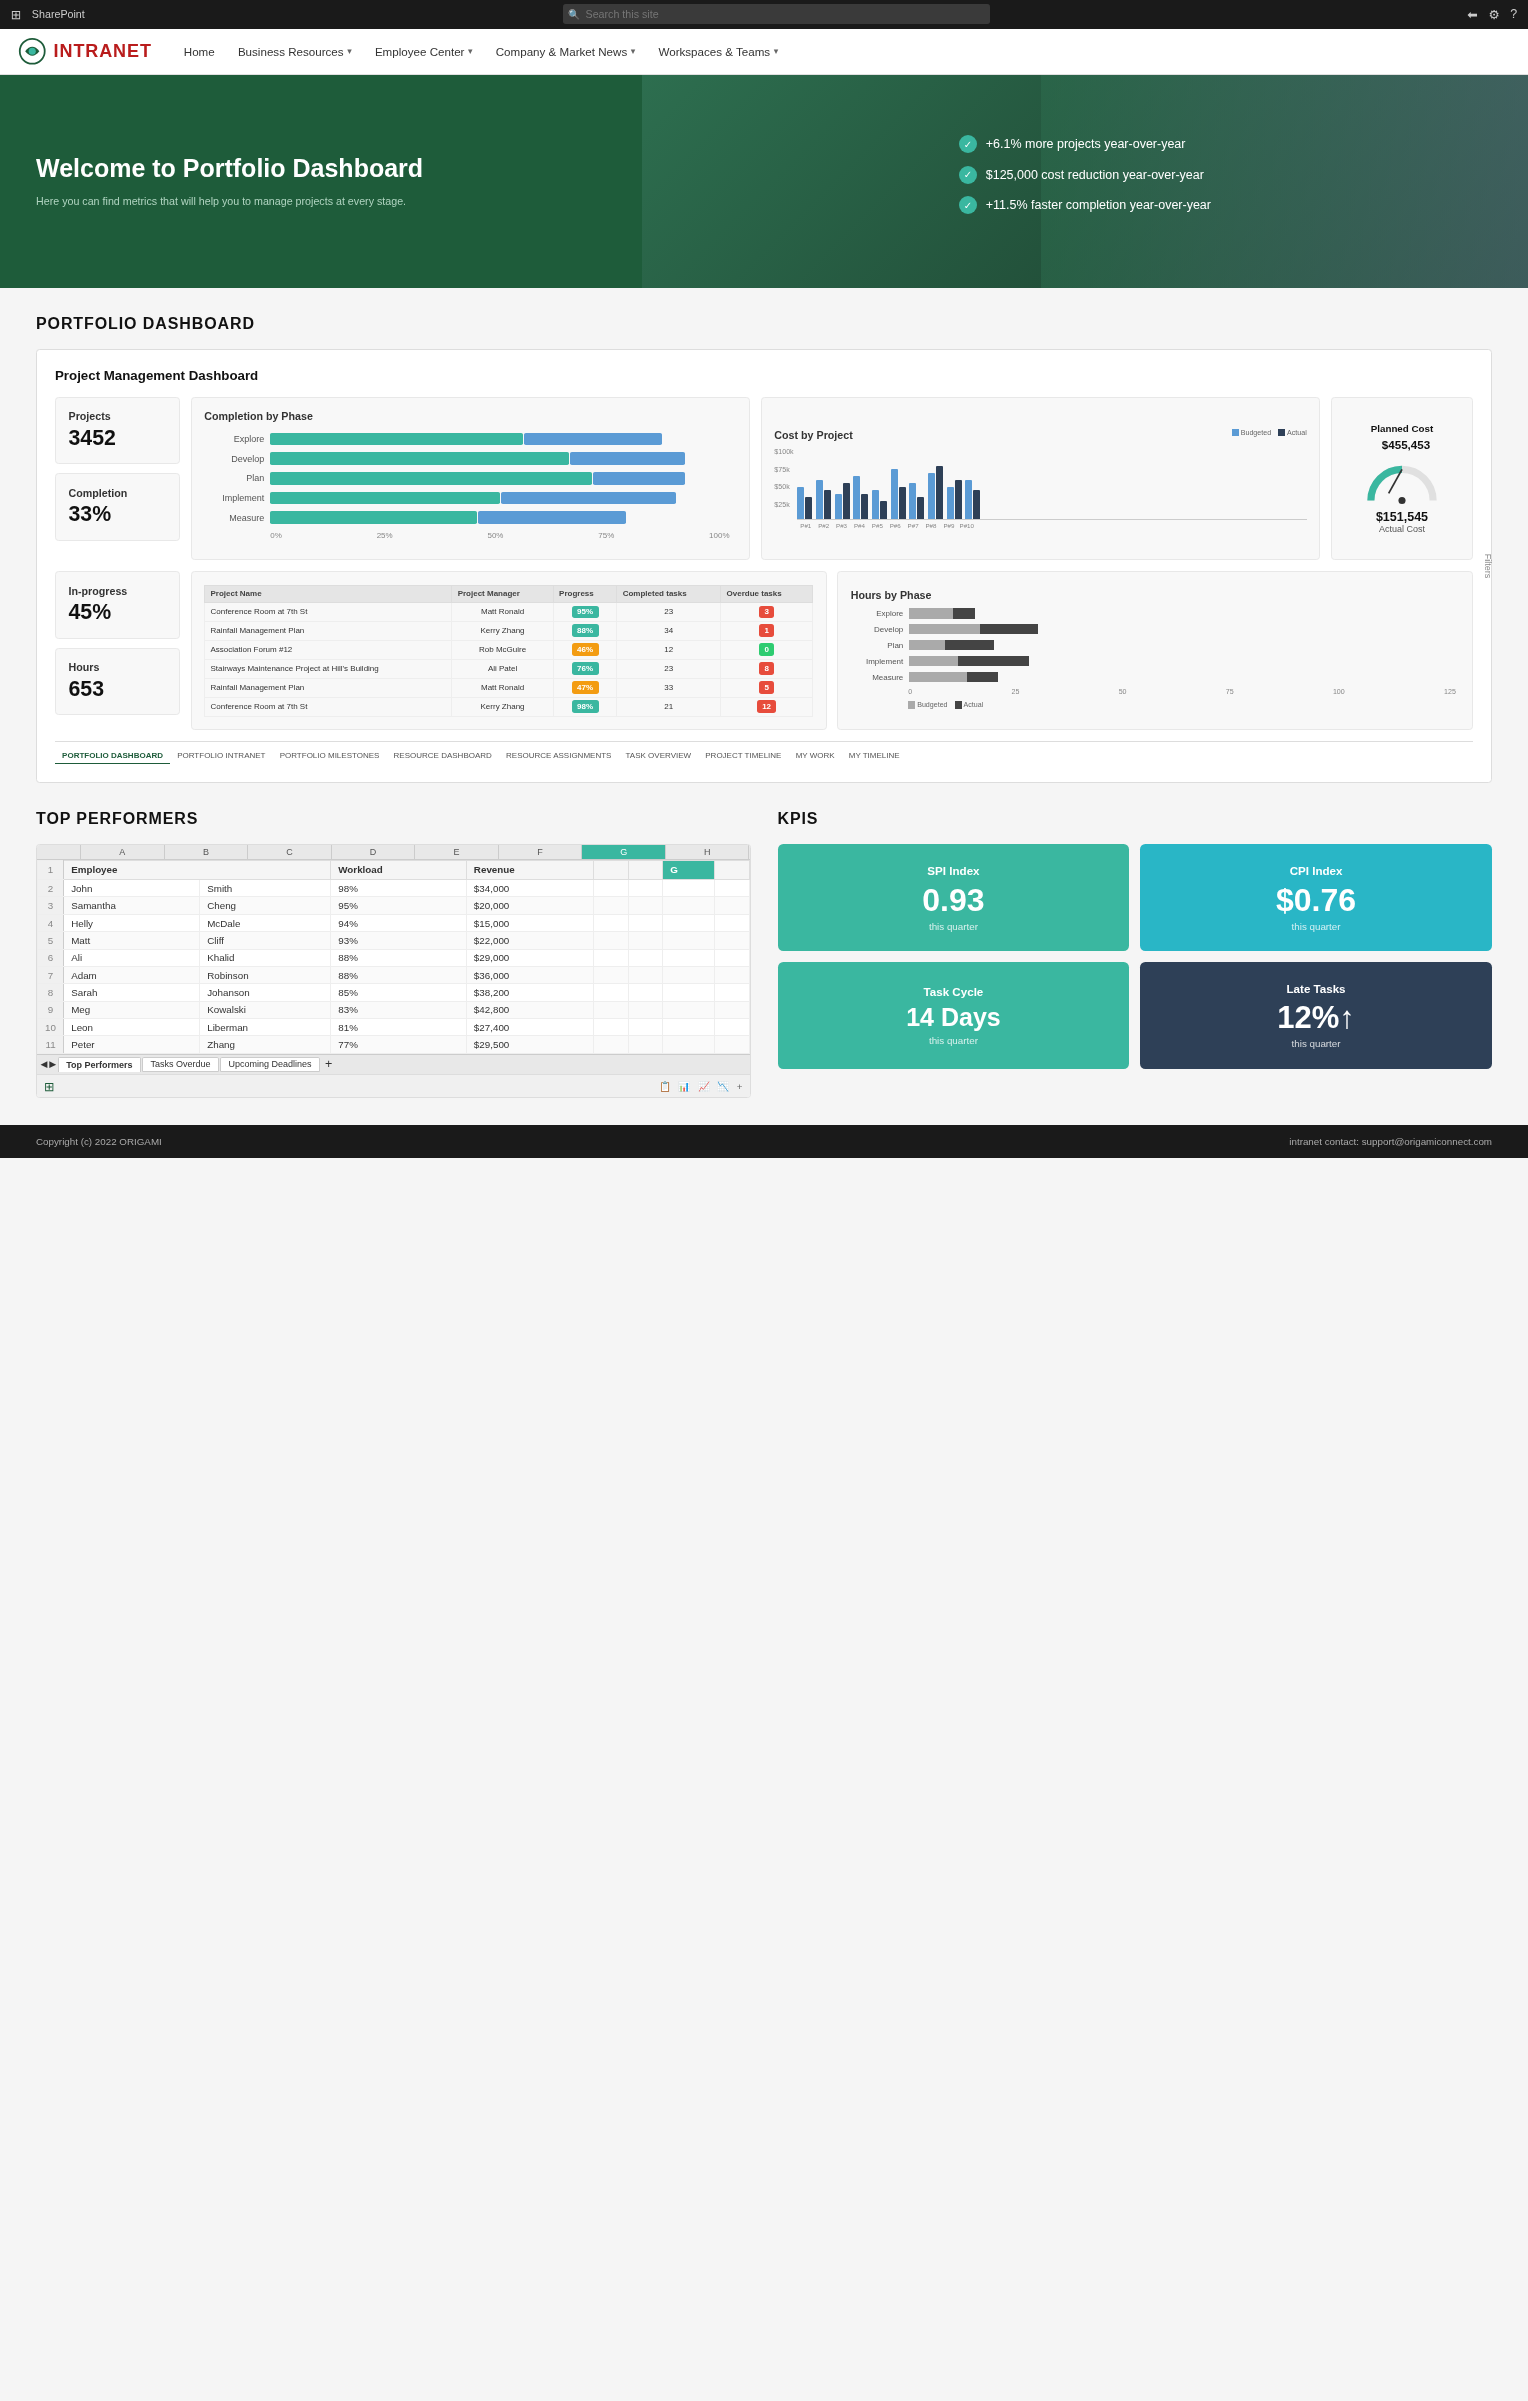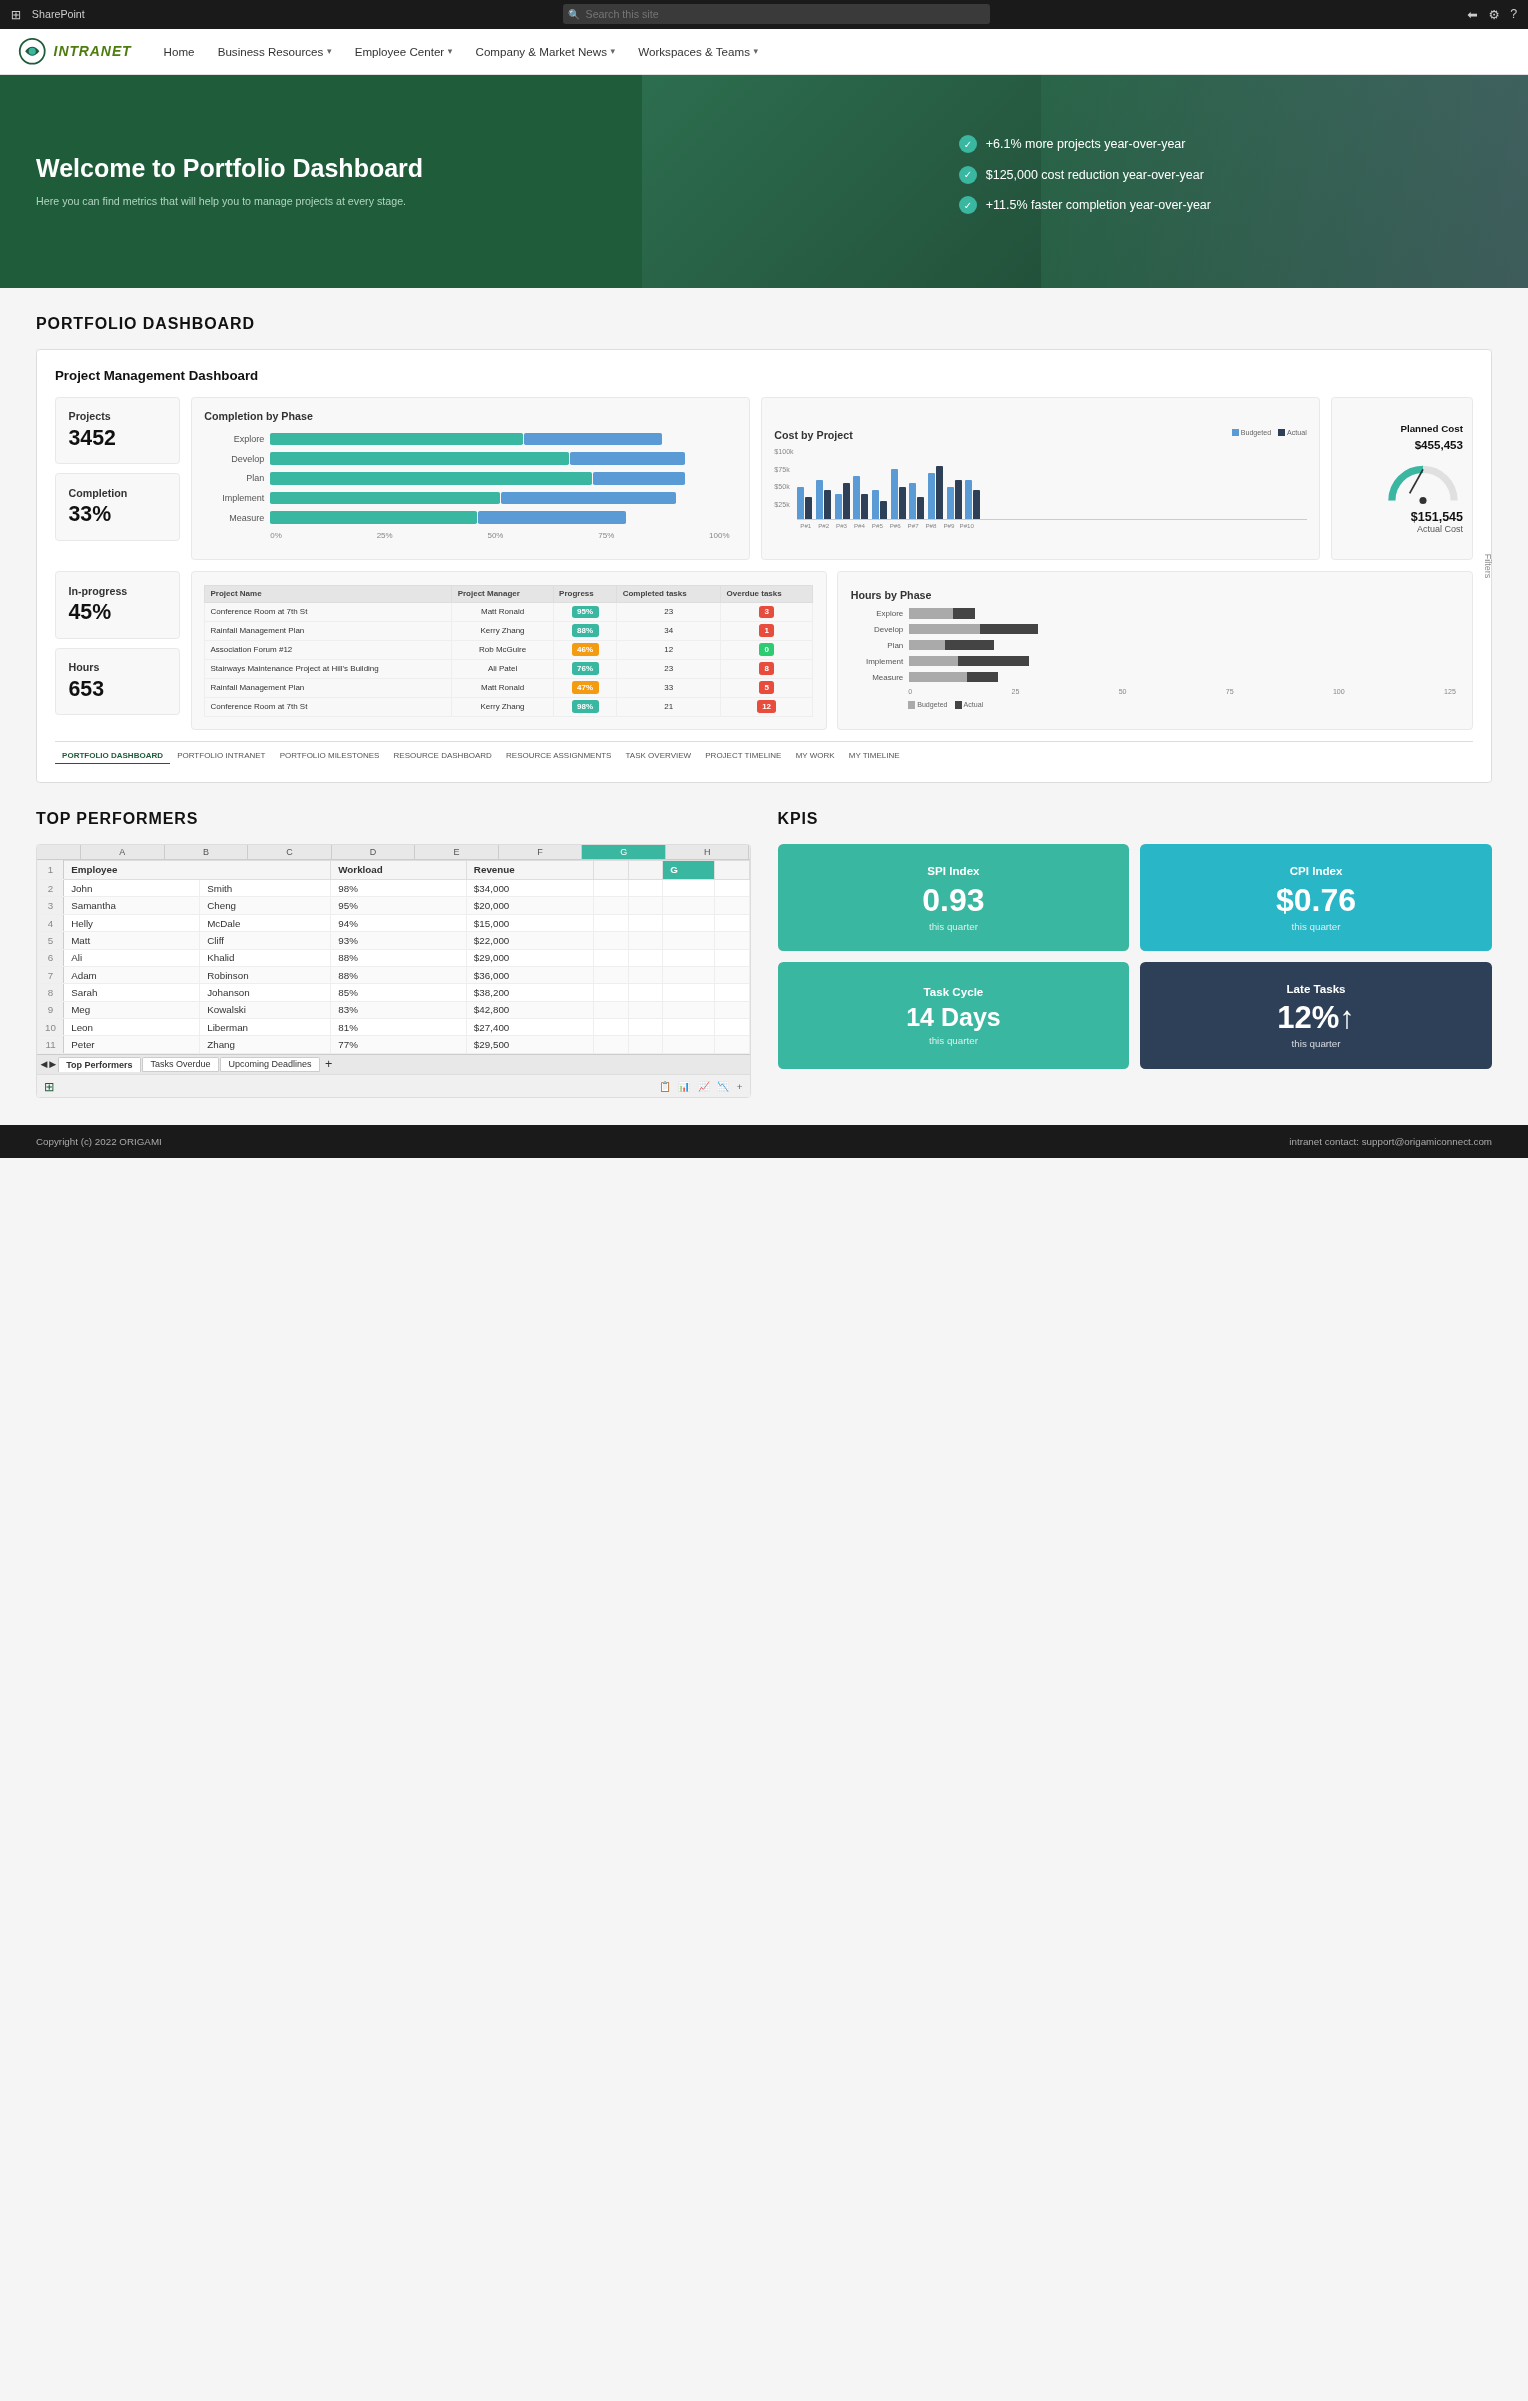--- a/index.html
+++ b/index.html
@@ -72,25 +72,24 @@
       display: flex;
       align-items: center;
       gap: 7.1px;
       margin-right: 21.3px;
     }
     .nav-logo-icon {
       width: 28.5px;
       height: 28.5px;
     }
     .nav-logo-text {
-      font-size: 14px;
+      font-size: 18px;
       font-weight: 700;
       letter-spacing: 0.9px;
-      color: #4d7c0f;
-      font-style: italic;
+      color: #b91c1c;
     }
     .nav-items {
       display: flex;
       align-items: center;
       gap: 1.8px;
       list-style: none;
       height: 100%;
     }
     .nav-item {
       display: flex;
@@ -280,21 +279,21 @@
       width: 7.1px;
       border-radius: 0.9px 0.9px 0 0;
     }
     .cost-bar.budgeted { background: #5b9bd5; }
     .cost-bar.actual { background: #2e4057; }
 
     
     .gauge-box {
       display: flex;
       flex-direction: column;
-      align-items: flex-end;
+      align-items: center;
       justify-content: center;
       padding: 9px;
     }
     .gauge-title { font-size: 9.8px; font-weight: 700; color: #111; margin-bottom: 3.6px; }
     .gauge-planned { font-size: 11.6px; font-weight: 700; color: #111; padding-left: 8px; }
     .gauge-svg { margin: 5.3px 0; }
     .gauge-actual-val { font-size: 12.5px; font-weight: 700; color: #111; }
     .gauge-actual-label { font-size: 9px; color: #555; }
 
     

